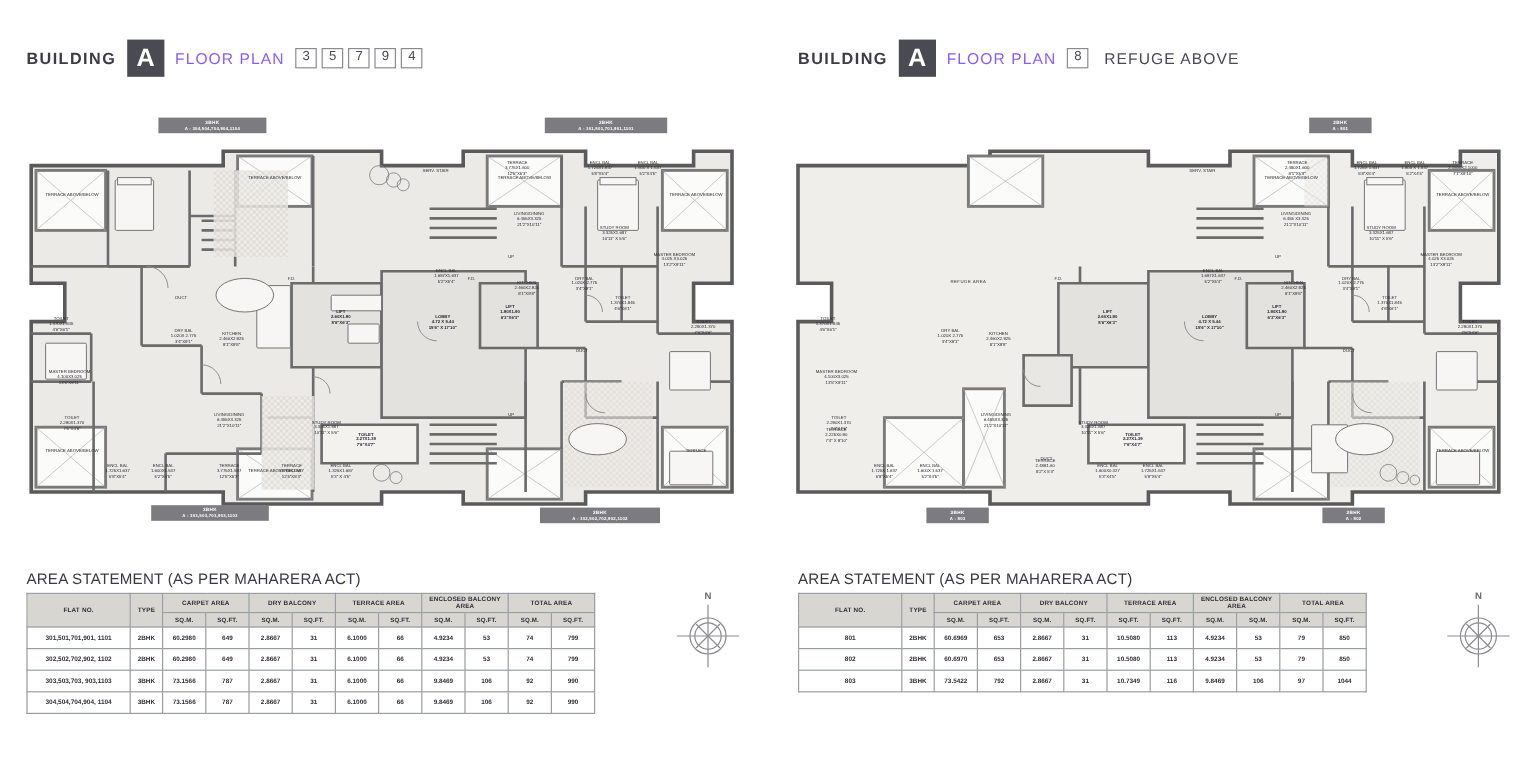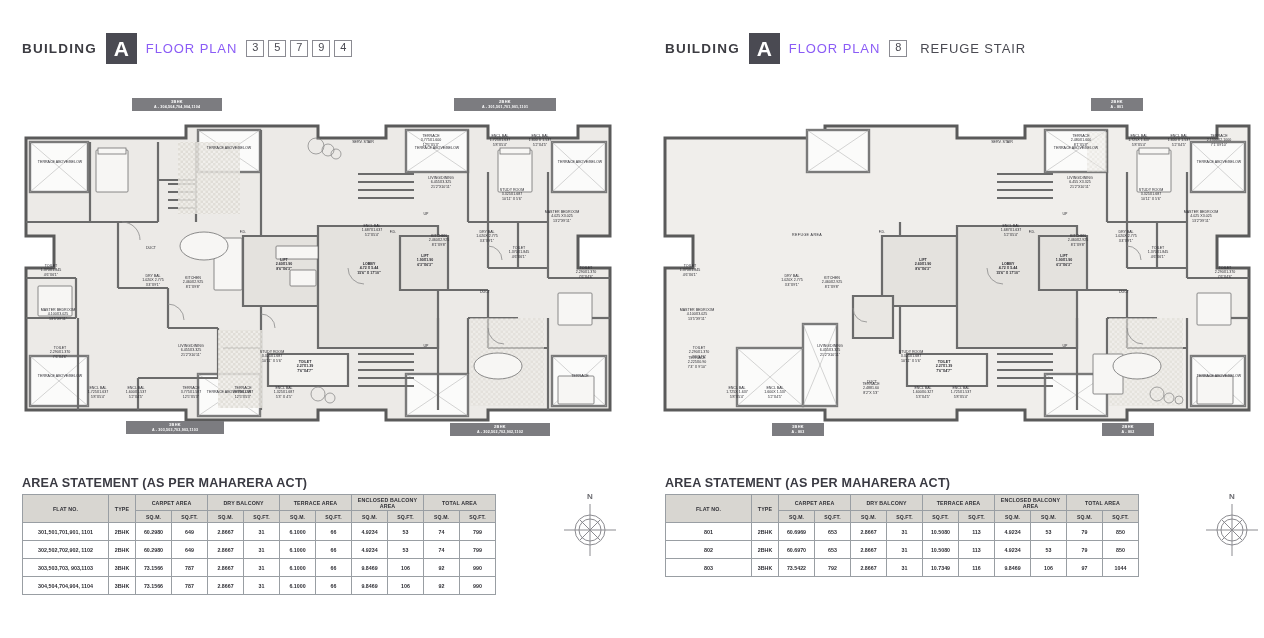--- a/index.html
+++ b/index.html
@@ -44,21 +44,21 @@
   .utag{
     position:absolute;background:#7c7c80;color:#fff;
     text-align:center;padding:2px 4px;line-height:1.25;
     font-size:3.6px;letter-spacing:.2px;
   }
   .utag b{display:block;font-size:3.9px;font-weight:bold;letter-spacing:.3px;}
   .utag i{display:block;font-style:normal;font-size:3.6px;font-weight:bold;}
 
   
   .as-title{
-    position:absolute;font-size:12.6px;font-weight:bold;letter-spacing:.2px;
+    position:absolute;font-size:12.6px;font-weight:normal;letter-spacing:.2px;
     color:#3a3a42;
     text-align:right;
   }
   table.area{
     position:absolute;border-collapse:collapse;
     font-size:5.4px;color:#2f2f35;
   }
   table.area th,table.area td{
     border:1px solid #999ea3;text-align:center;
     padding:0;font-weight:normal;
@@ -476,21 +476,21 @@
 
   <div class="panel right">
 
     <div class="hdr" style="left:33px;top:33px;">
       <span class="bld">BUILDING</span>
       <span class="badge">A</span>
       <span class="fp">FLOOR  PLAN</span>
       <span class="nums">
         <span>8</span>
       </span>
-      <span class="suffix">REFUGE STAIR</span>
+      <span class="suffix">REFUGE ABOVE</span>
     </div>
 
     <div class="plan" style="left:25px;top:118px;width:600px;height:310px;">
       <svg width="600" height="310" viewBox="0 0 600 310" xmlns="http://www.w3.org/2000/svg">
         <defs>
           <pattern id="tileR" width="5" height="5" patternUnits="userSpaceOnUse">
             <rect width="5" height="5" fill="#efede9"></rect>
             <rect width="2.5" height="2.5" fill="#dedbd4"></rect>
             <rect x="2.5" y="2.5" width="2.5" height="2.5" fill="#dedbd4"></rect>
           </pattern>

